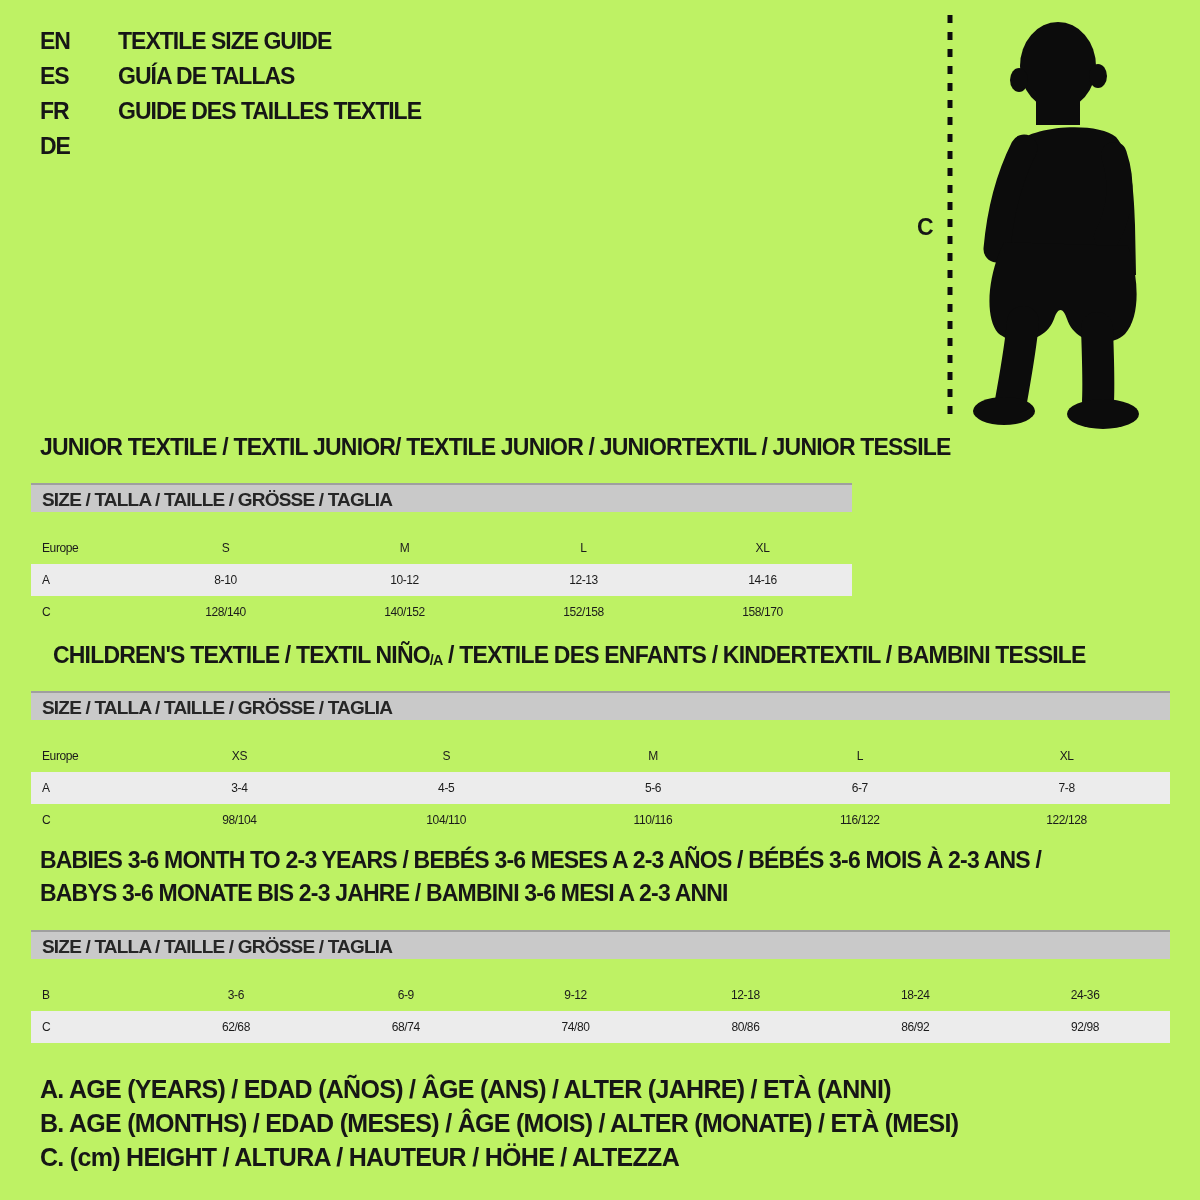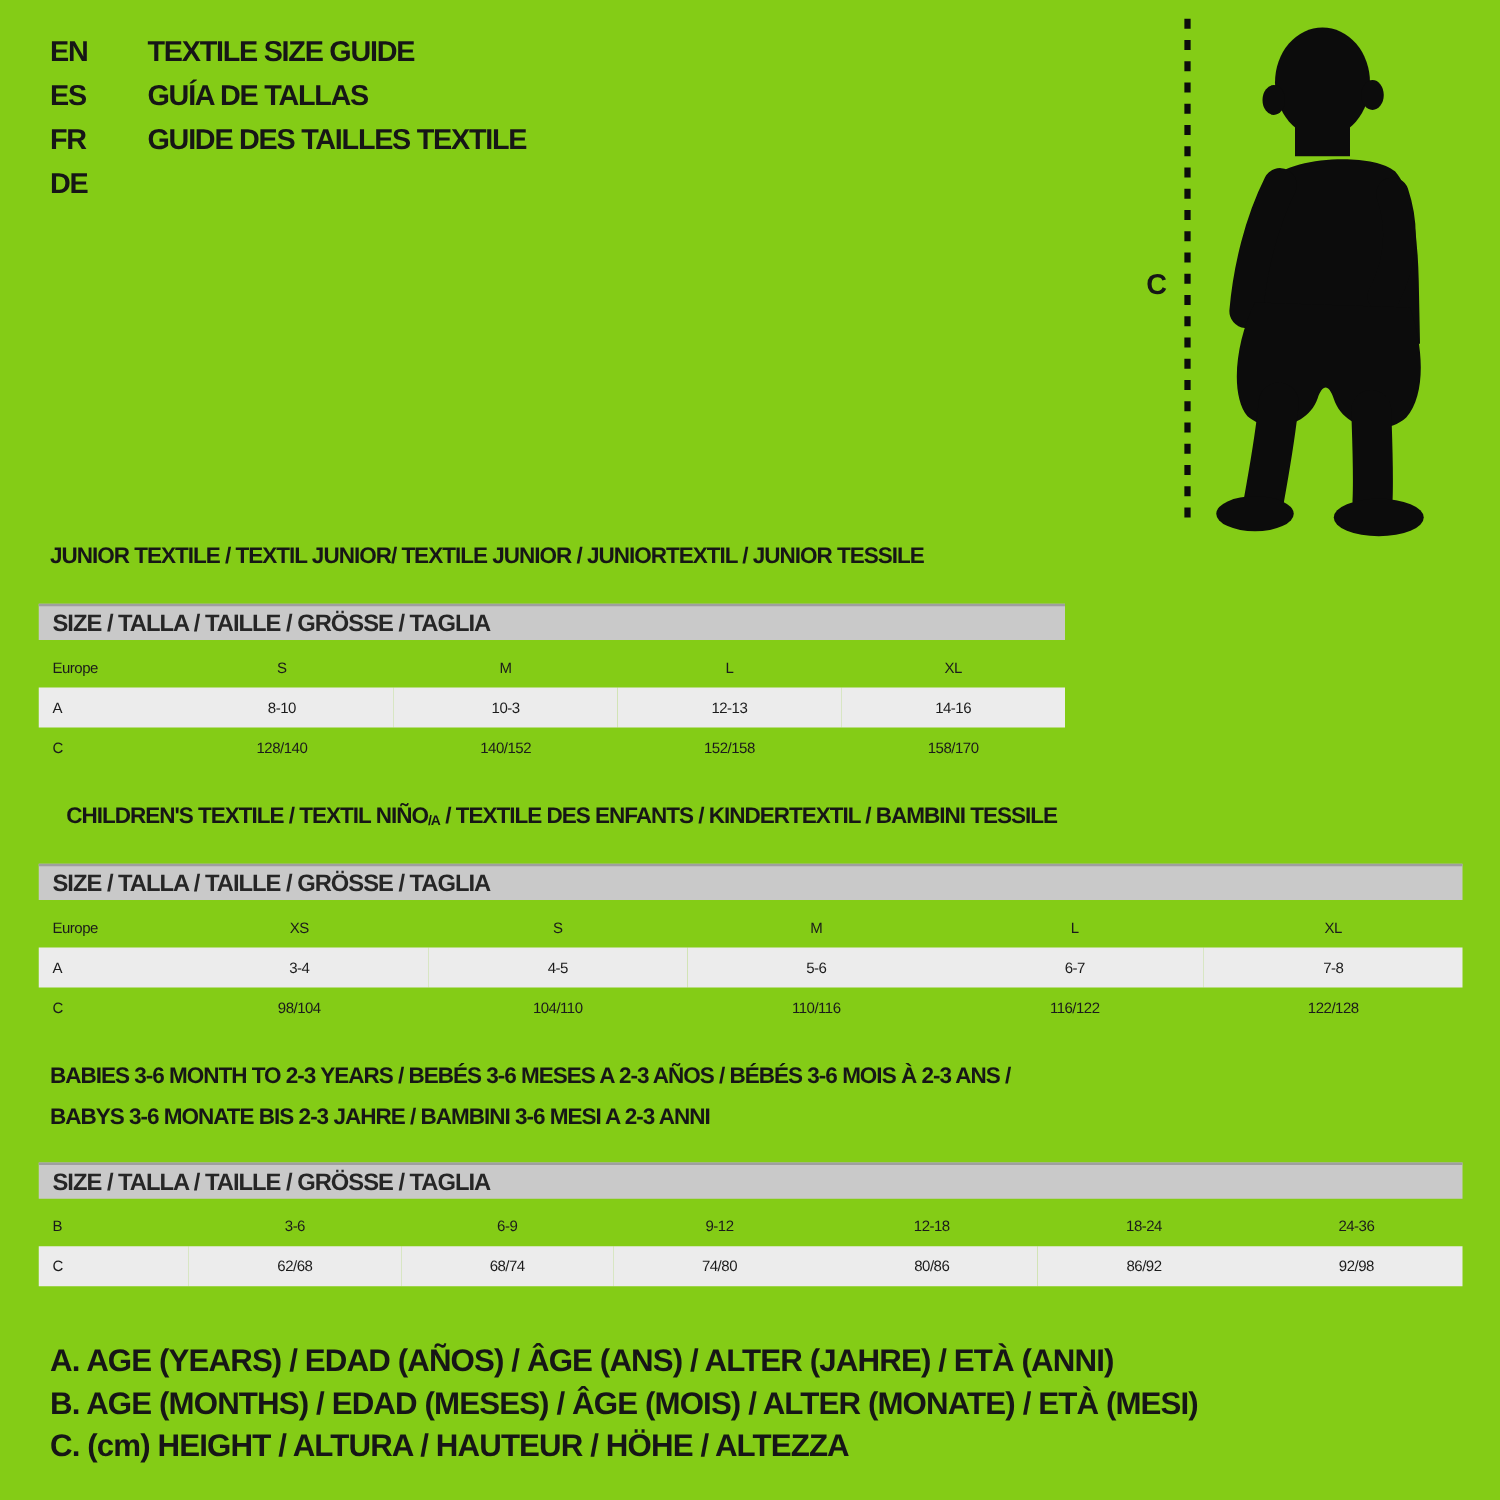--- a/index.html
+++ b/index.html
@@ -1,17 +1,17 @@
 <!DOCTYPE html>
 <html><head>
 <meta charset="utf-8">
 <style>
   html,body { margin:0; padding:0; background:#ffffff; }
   .page {
-    position:relative; width:1200px; height:1200px; background:#84cc16;
+    position:relative; width:1200px; height:1200px; background:#bef264;
     font-family:"Liberation Sans","DejaVu Sans",sans-serif; color:#141414;
     overflow:hidden;
   }
 
   
   .langs { position:absolute; left:40px; top:24px; }
   .lang-row { display:flex; height:35px; align-items:center; }
   .lang-code, .lang-title {
     font-weight:700; font-size:23px; letter-spacing:-1px; color:#161616;
   }
@@ -19,38 +19,38 @@
 
   
   .figure-svg { position:absolute; left:900px; top:10px; }
   .c-label {
     position:absolute; left:908px; top:214px; width:34px; text-align:center;
     font-weight:700; font-size:23px; letter-spacing:-0.5px; color:#161616;
   }
 
   
   .section-title {
-    position:absolute; left:40px; font-weight:700; font-size:18px;
+    position:absolute; left:40px; font-weight:700; font-size:23px;
     letter-spacing:-0.8px; color:#161616; white-space:nowrap;
   }
   .title-junior   { top:434px; }
   .title-children { top:642px;margin-left:13px; }
   .title-babies   { top:844px; line-height:33px; }
   .title-sub { font-size:0.62em; vertical-align:baseline; position:relative; top:2px; }
 
   .table-wrap { position:absolute; left:31px; }
   .wrap-junior   { top:483px; width:821px; }
   .wrap-children { top:691px; width:1139px; }
   .wrap-babies   { top:930px; width:1139px; }
 
   .size-band {
     height:29px; line-height:29px; background:#c9c9c9;
     border-top:2px solid #9f9f9f; padding-left:11px; box-sizing:border-box;
     font-weight:700; font-size:19px; letter-spacing:-0.8px; color:#262626;
-    margin-bottom:6px;
+    margin-bottom:20px;
   }
 
   table.size-table {
     width:100%; border-collapse:collapse; table-layout:fixed;
     font-size:12px; letter-spacing:-0.4px; color:#1b1b1b;
   }
   table.size-table td { height:32px; padding:0; text-align:center; font-weight:400; }
   table.size-table td.rowlabel { text-align:left; padding-left:11px; }
   tr.shaded { background:#ececec; }
 
@@ -120,21 +120,21 @@
         <tr>
           <td class="rowlabel">Europe</td>
           <td>S</td>
           <td>M</td>
           <td>L</td>
           <td>XL</td>
         </tr>
         <tr class="shaded">
           <td class="rowlabel">A</td>
           <td>8-10</td>
-          <td>10-3</td>
+          <td>10-12</td>
           <td>12-13</td>
           <td>14-16</td>
         </tr>
         <tr>
           <td class="rowlabel">C</td>
           <td>128/140</td>
           <td>140/152</td>
           <td>152/158</td>
           <td>158/170</td>
         </tr>

